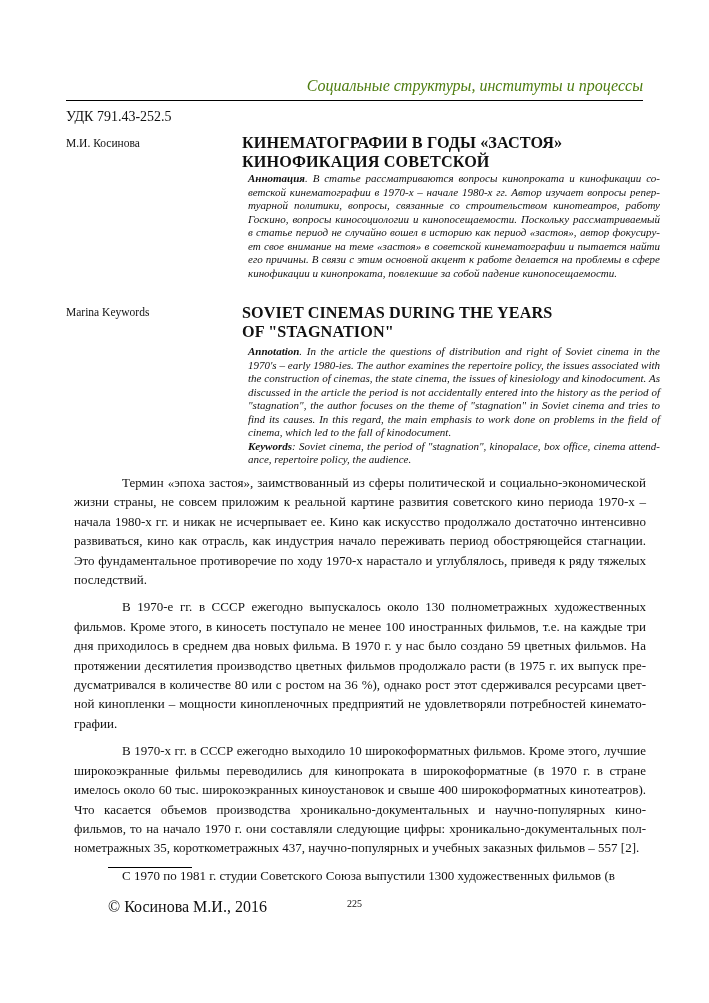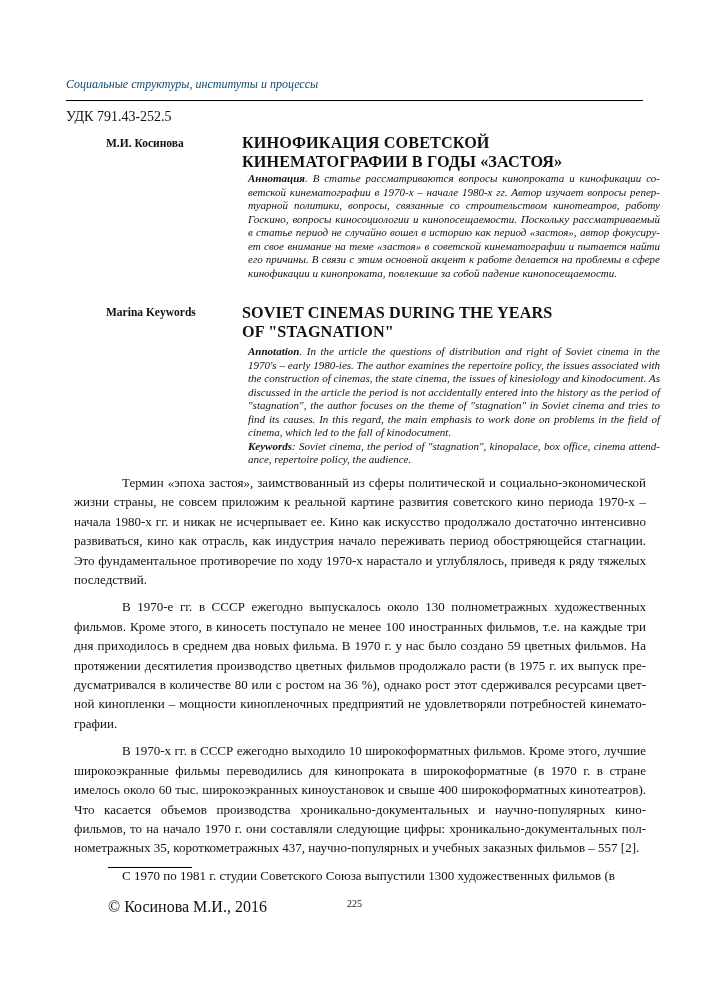--- a/index.html
+++ b/index.html
@@ -1,23 +1,23 @@
 <!DOCTYPE html>
 <html><head>
 <meta charset="utf-8">
 <style>
   html, body { margin: 0; padding: 0; background: #ffffff; }
   body { width: 709px; height: 1003px; position: relative; overflow: hidden;
          font-family: "Liberation Serif", serif; color: #111; }
   .running-head { position: absolute; left: 66px; right: 66px; top: 77px;
-         font-style: italic; font-size: 12px; color: #0c4a6e; }
+         text-align: right; font-style: italic; font-size: 16px; color: #4d7c0f; }
   .head-rule { position: absolute; left: 66px; right: 66px; top: 100px; height: 0;
          border-top: 1.2px solid #000; }
   .udk { position: absolute; left: 66px; top: 109px; font-size: 14px; }
-  .author { position: absolute; left: 66px; font-weight: bold; font-size: 11.5px; margin-left: 40px; }
+  .author { position: absolute; left: 66px; font-weight: normal; font-size: 11.5px; }
   .author-ru { top: 137px; }
   .author-en { top: 306px; }
   .title { position: absolute; left: 242px; width: 410px; font-weight: bold;
          font-size: 16.2px; line-height: 19px; letter-spacing: 0.1px; }
   .title-ru { top: 134px; }
   .title-en { top: 304px; }
   .abstract { position: absolute; left: 248px; width: 412px; font-style: italic;
          font-size: 11px; line-height: 13.5px; text-align: justify; hyphens: manual; }
   .abstract-ru { top: 172px; }
   .abstract-en { top: 345px; }
@@ -31,22 +31,22 @@
 </style>
 </head>
 <body>
 
 <div class="running-head">Социальные структуры, институты и процессы</div>
 <div class="head-rule"></div>
 <div class="udk">УДК 791.43-252.5</div>
 
 <div class="author author-ru">М.И. Косинова</div>
 <div class="title title-ru">
+  <div>КИНЕМАТОГРАФИИ В ГОДЫ «ЗАСТОЯ»</div>
   <div>КИНОФИКАЦИЯ СОВЕТСКОЙ</div>
-  <div>КИНЕМАТОГРАФИИ В ГОДЫ «ЗАСТОЯ»</div>
 </div>
 <div class="abstract abstract-ru">
   <div><b>Аннотация</b><span>. В статье рассматриваются вопросы кинопроката и кинофикации со­ветской кинематографии в 1970-х – начале 1980-х гг. Автор изучает вопросы репер­туарной политики, вопросы, связанные со строительством кинотеатров, работу Госкино, вопросы киносоциологии и кинопосещаемости. Поскольку рассматриваемый в статье период не случайно вошел в историю как период «застоя», автор фокусиру­ет свое внимание на теме «застоя» в советской кинематографии и пытается найти его причины. В связи с этим основной акцент к работе делается на проблемы в сфере кинофикации и кинопроката, повлекшие за собой падение кинопосещаемости.</span></div>
 </div>
 
 <div class="author author-en">Marina Keywords</div>
 <div class="title title-en">
   <div>SOVIET CINEMAS DURING THE YEARS</div>
   <div>OF "STAGNATION"</div>
 </div>

